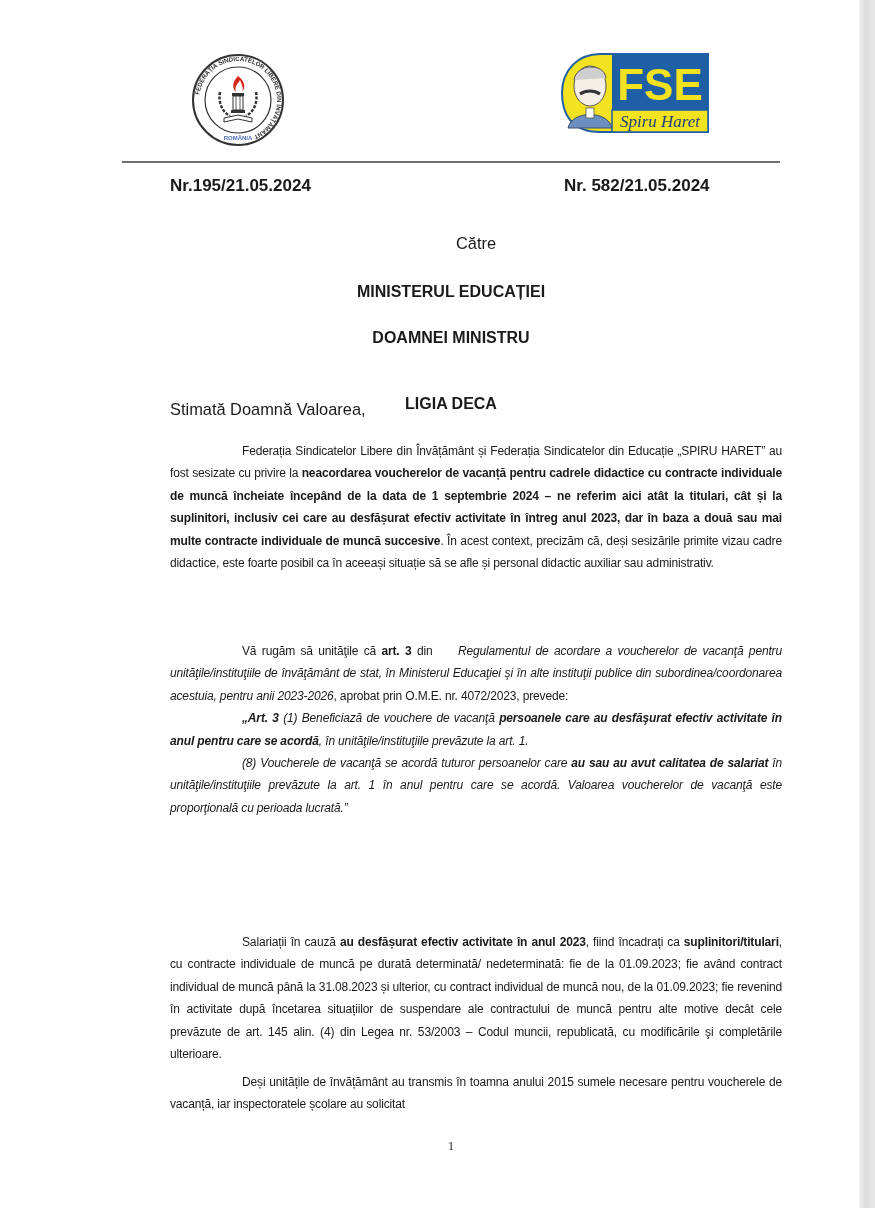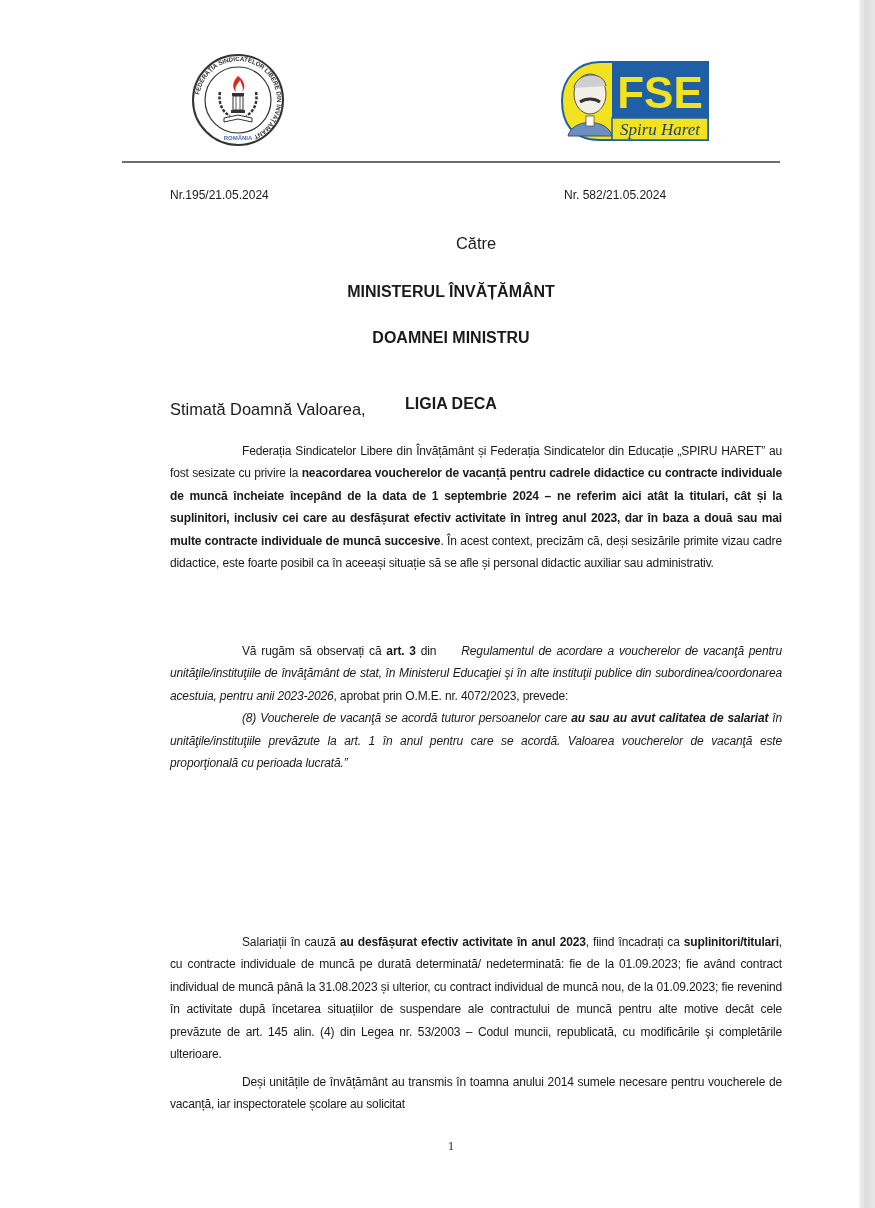--- a/index.html
+++ b/index.html
@@ -11,28 +11,28 @@
     position: relative;
   }
   .page-edge {
     position: absolute; top: 0; right: 0; width: 16px; height: 1208px;
     background: linear-gradient(to right, #f2f2f2, #dcdcdc 40%, #e8e8e8);
   }
   .logo-left {
     position: absolute; left: 190px; top: 52px; width: 96px; height: 96px;
   }
   .logo-right {
-    position: absolute; left: 560px; top: 58px; width: 152px; height: 86px; text-align: right;
+    position: absolute; left: 560px; top: 50px; width: 152px; height: 86px; text-align: right;
   }
   .header-rule {
     position: absolute; left: 122px; top: 161px; width: 658px; height: 2px;
     background: #6f6f6f;
   }
   .refnum {
-    position: absolute; top: 188px; font-weight: normal; font-size: 12px;
+    position: absolute; top: 176px; font-weight: bold; font-size: 17px;
   }
   .ref-left { left: 170px; }
   .ref-right { left: 564px; }
   .text {
     position: absolute; left: 170px; width: 612px; font-size: 16.4px; line-height: 25px;
   }
   .catre { top: 231px; text-align: center; }
   .center {
     position: absolute; left: 122px; width: 658px; text-align: center;
     font-weight: bold; font-size: 16px;
@@ -108,36 +108,37 @@
   </svg>
 </div>
 
 <div class="header-rule"></div>
 
 <div class="refnum ref-left">Nr.195/21.05.2024</div>
 <div class="refnum ref-right">Nr. 582/21.05.2024</div>
 
 <div class="text catre">Către</div>
 
-<div class="center ministry">MINISTERUL ÎNVĂȚĂMÂNT</div>
+<div class="center ministry">MINISTERUL EDUCAȚIEI</div>
 <div class="center doamnei">DOAMNEI MINISTRU</div>
 <div class="center ligia">LIGIA DECA</div>
 
 <div class="text greeting">Stimată Doamnă Valoarea,</div>
 
 <div class="para p1">
   <p><span>Federația Sindicatelor Libere din Învățământ și Federația Sindicatelor din Educație „SPIRU HARET” au fost sesizate cu privire la </span><span class="b">neacordarea voucherelor de vacanță pentru cadrele didactice cu contracte individuale de muncă încheiate începând de la data de 1 septembrie 2024 – ne referim aici atât la titulari, cât și la suplinitori, inclusiv cei care au desfășurat efectiv activitate în întreg anul 2023, dar în baza a două sau mai multe contracte individuale de muncă succesive</span><span>. În acest context, precizăm că, deși sesizările primite vizau cadre didactice, este foarte posibil ca în aceeași situație să se afle și personal didactic auxiliar sau administrativ.</span></p>
 </div>
 
 <div class="para p2">
-  <p><span>Vă rugăm să observați că </span><span class="b">art. 3</span><span> din </span><span class="i">Regulamentul de acordare a voucherelor de vacanţă pentru unităţile/instituţiile de învăţământ de stat, în Ministerul Educaţiei şi în alte instituţii publice din subordinea/coordonarea acestuia, pentru anii 2023-2026</span><span>, aprobat prin O.M.E. nr. 4072/2023, prevede:</span></p>
+  <p><span>Vă rugăm să unităţile că </span><span class="b">art. 3</span><span> din </span><span class="i">Regulamentul de acordare a voucherelor de vacanţă pentru unităţile/instituţiile de învăţământ de stat, în Ministerul Educaţiei şi în alte instituţii publice din subordinea/coordonarea acestuia, pentru anii 2023-2026</span><span>, aprobat prin O.M.E. nr. 4072/2023, prevede:</span></p>
+  <p class="quote"><span class="b">„Art. 3</span><span> (1) Beneficiază de vouchere de vacanţă </span><span class="b">persoanele care au desfăşurat efectiv activitate în anul pentru care se acordă</span><span>, în unităţile/instituţiile prevăzute la art. 1.</span></p>
   <p class="quote indent2"><span>(8) Voucherele de vacanţă se acordă tuturor persoanelor care </span><span class="b">au sau au avut calitatea de salariat</span><span> în unităţile/instituţiile prevăzute la art. 1 în anul pentru care se acordă. Valoarea voucherelor de vacanţă este proporţională cu perioada lucrată.”</span></p>
 </div>
 
 <div class="para p3">
   <p><span>Salariații în cauză </span><span class="b">au desfășurat efectiv activitate în anul 2023</span><span>, fiind încadrați ca </span><span class="b">suplinitori/titulari</span><span>, cu contracte individuale de muncă pe durată determinată/ nedeterminată: fie de la 01.09.2023; fie având contract individual de muncă până la 31.08.2023 și ulterior, cu contract individual de muncă nou, de la 01.09.2023; fie revenind în activitate după încetarea situațiilor de suspendare ale contractului de muncă pentru alte motive decât cele prevăzute de art. 145 alin. (4) din Legea nr. 53/2003 – Codul muncii, republicată, cu modificările şi completările ulterioare.</span></p>
 </div>
 
 <div class="para p4">
-  <p><span>Deși unitățile de învățământ au transmis în toamna anului 2014 sumele necesare pentru voucherele de vacanță, iar inspectoratele școlare au solicitat</span></p>
+  <p><span>Deși unitățile de învățământ au transmis în toamna anului 2015 sumele necesare pentru voucherele de vacanță, iar inspectoratele școlare au solicitat</span></p>
 </div>
 
 <div class="page-number">1</div>
 
 </body></html>

